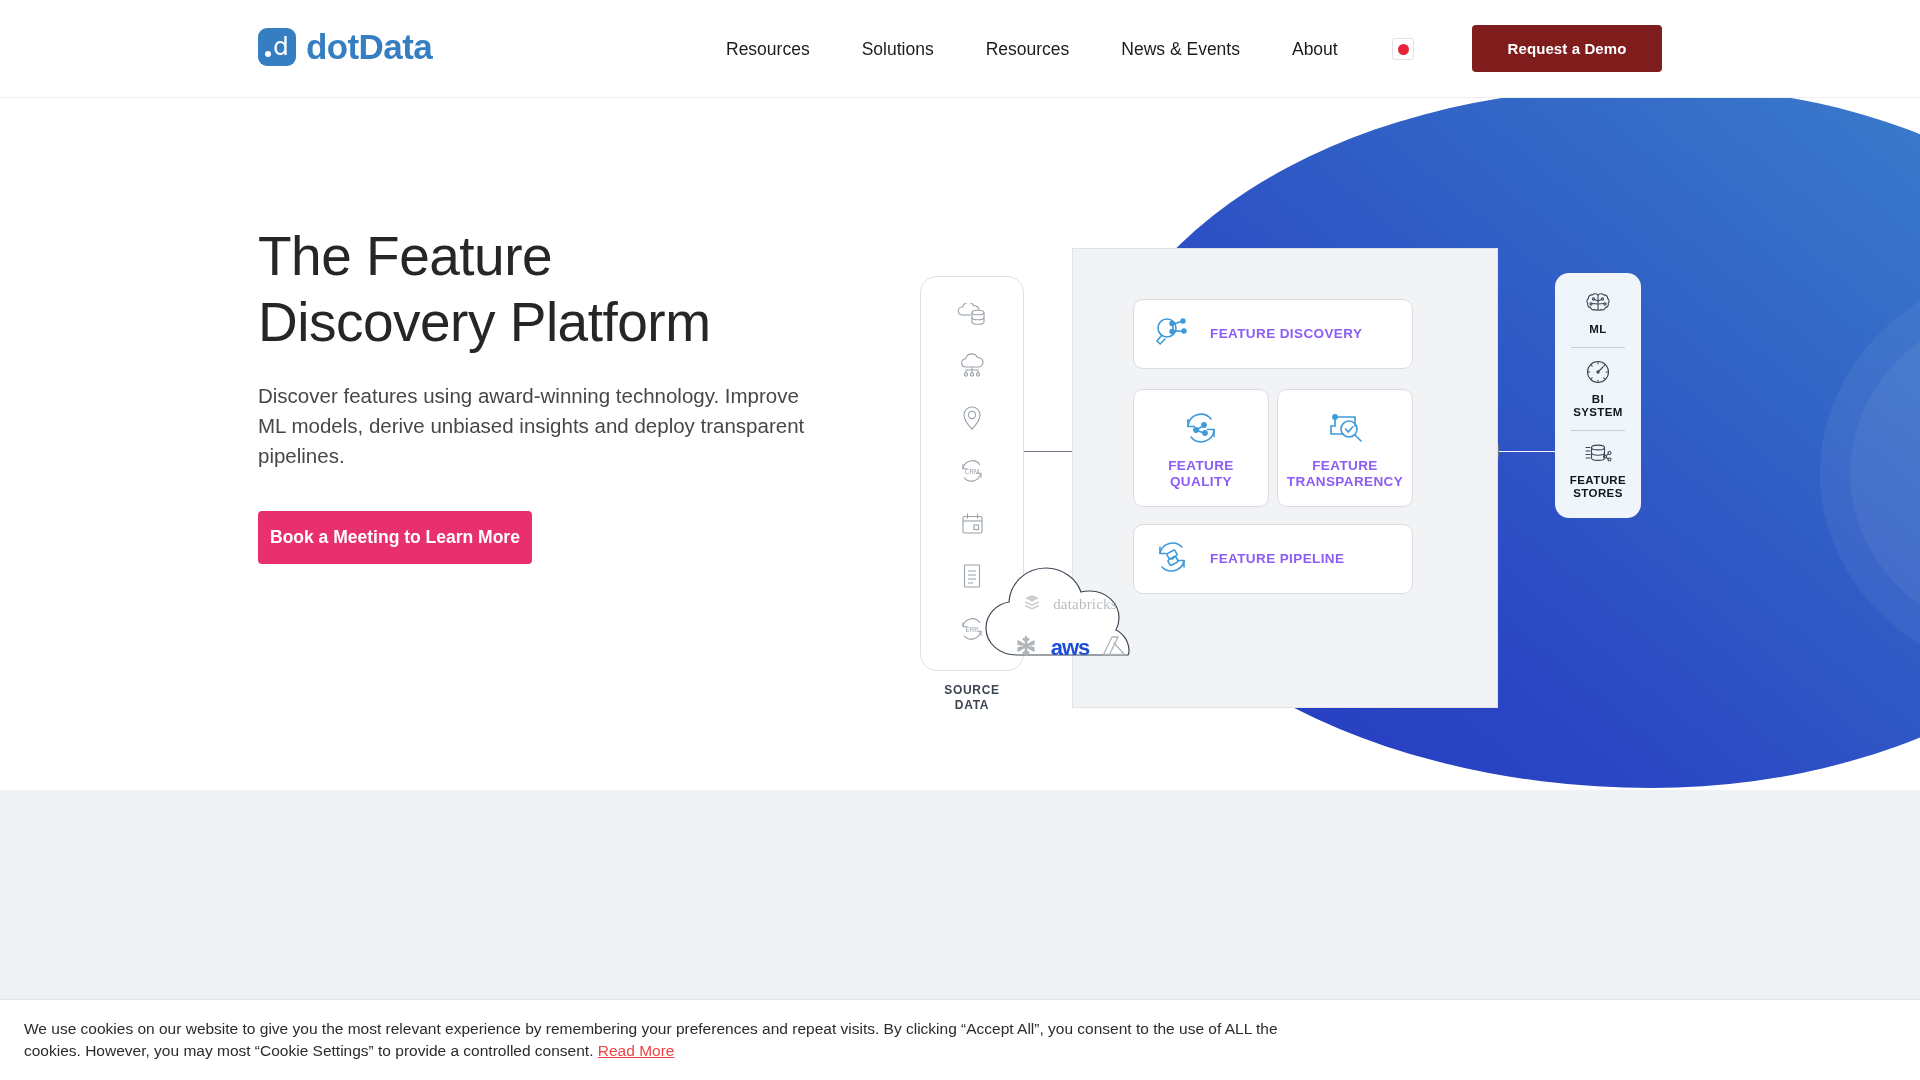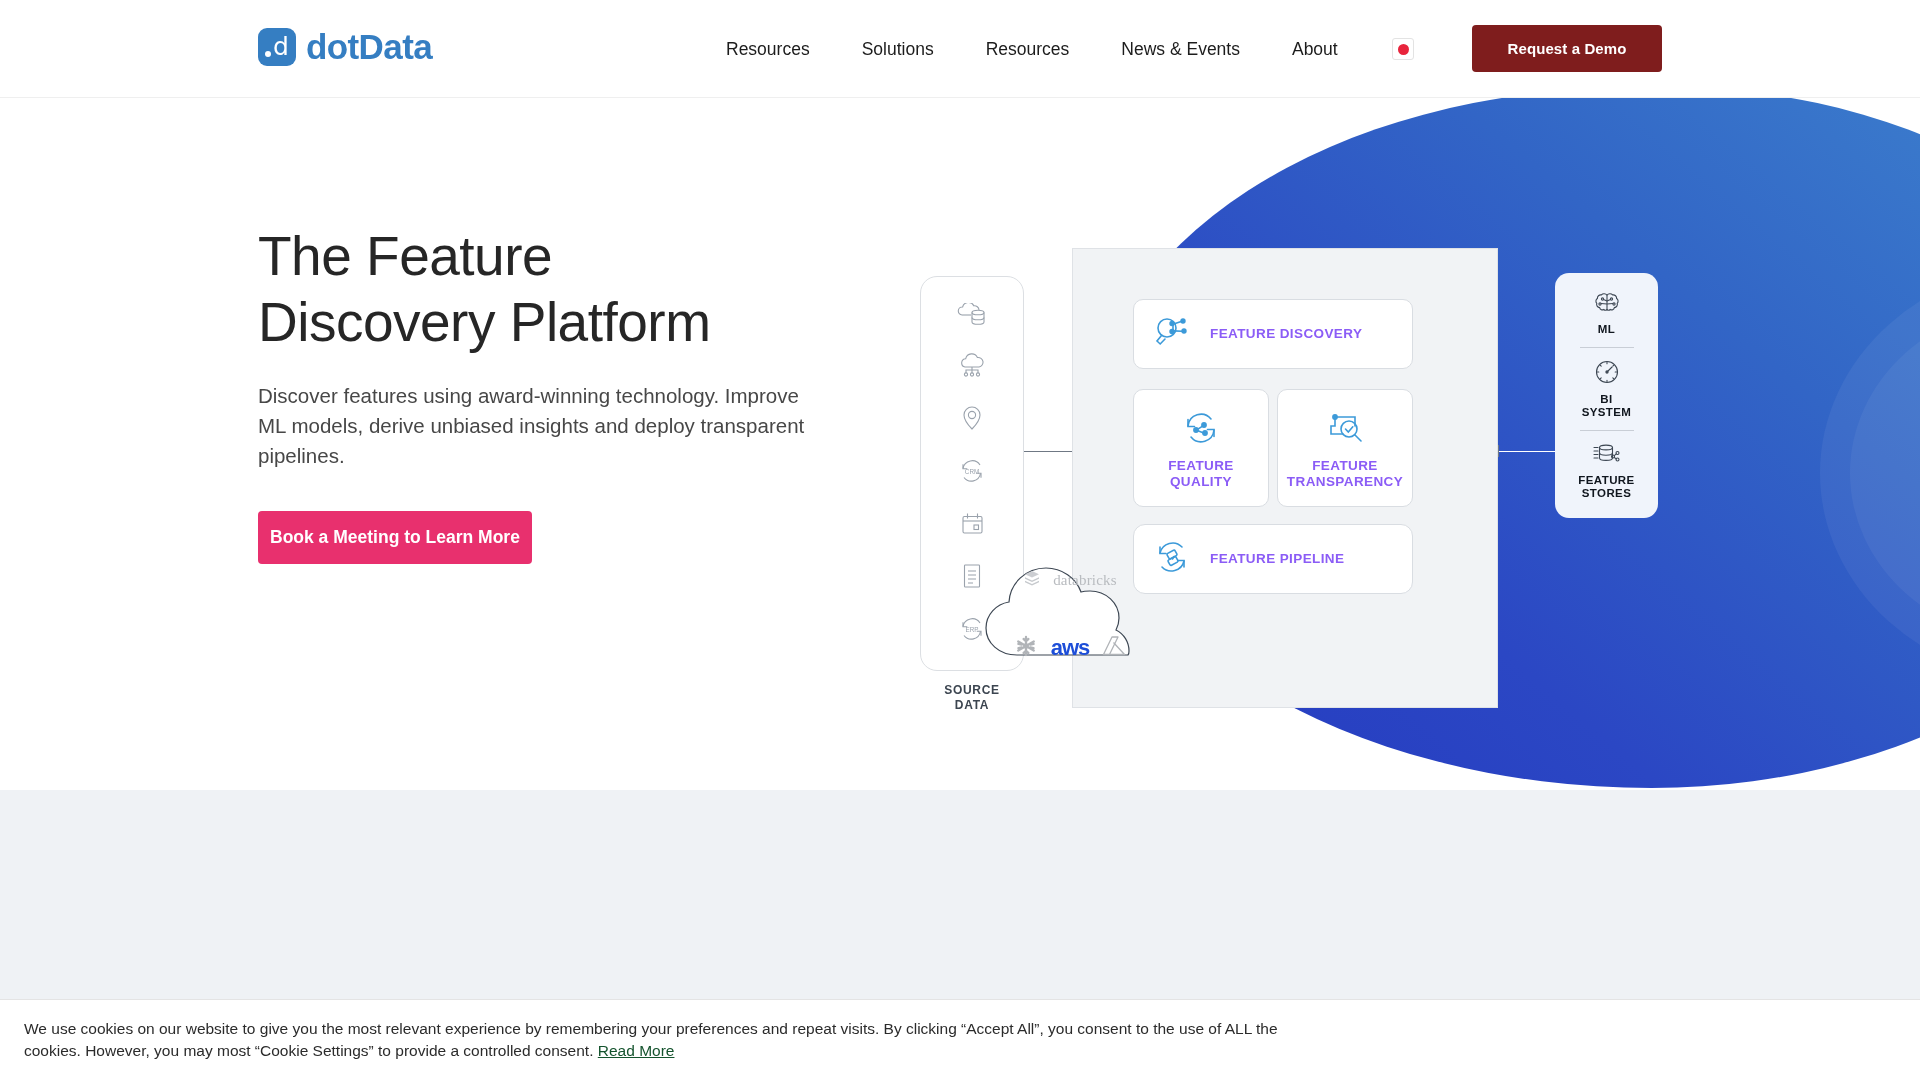--- a/index.html
+++ b/index.html
@@ -96,46 +96,46 @@
   .center-panel {
     position:absolute; left:172px; top:110px; width:426px; height:460px;
     background:#f1f3f5; border:1px solid #dfe2e6;
   }
   .card {
     position:absolute; background:#fff; border:1px solid #d9dde2; border-radius:10px;
     display:flex; align-items:center;
   }
   .card-wide { left:60px; width:280px; height:70px; padding-left:18px; gap:16px; }
   .c-discovery { top:50px; }
-  .c-pipeline { top:275px;border-radius:12px; }
+  .c-pipeline { top:275px; }
   .card-sq {
     width:136px; height:118px; top:140px;
     flex-direction:column; align-items:center; justify-content:center; gap:4px;
   }
   .c-quality { left:60px; }
   .c-transparency { left:204px; }
   .card-label {
     font-size:13.5px; font-weight:700; color:#8b5cf6; letter-spacing:0.4px; line-height:16px;
   }
   .card-label.center { text-align:center; }
 
   .cloud {
     position:absolute; left:75px; top:405px; width:190px; height:120px;
   }
   .cloud-logos {
     position:absolute; left:0; top:0; width:190px; height:120px;
-    display:flex; flex-direction:column; align-items:center; justify-content:space-between; gap:2px;
+    display:flex; flex-direction:column; align-items:center; justify-content:flex-end; gap:18px;
     padding-top:26px;
   }
   .cl-row { display:flex; align-items:center; justify-content:center; gap:12px; }
   .databricks-txt { font-family:"Liberation Serif", serif; font-size:15px; color:#b9bcc0; letter-spacing:0.2px; }
   .aws-txt { font-size:22px; font-weight:700; color:#1d4ed8; letter-spacing:-1px; line-height:18px; }
 
   .out-col {
-    position:absolute; left:655px; top:135px; width:103px; height:245px;
+    position:absolute; left:655px; top:135px; width:86px; height:245px;
     background:#f0f4fb; border-radius:14px;
     display:flex; flex-direction:column; align-items:center; padding:12px 0;
   }
   .out-item { display:flex; flex-direction:column; align-items:center; gap:3px; padding:5px 0; }
   .out-label { font-size:11.5px; font-weight:700; color:#10161e; text-align:center; line-height:13.5px; letter-spacing:0.4px; }
   .out-div { width:54px; height:1px; background:#c9ced6; margin:5px 0; }
 
   .conn { position:absolute; background:#6f7884; height:1px; }
   .conn-l { left:124px; top:313px; width:48px; }
   .conn-r { left:598px; top:313px; width:57px; background:#ffffff; }
@@ -147,21 +147,21 @@
 
   
   .cookie {
     position:absolute; left:0; bottom:0; width:1920px; height:81px;
     background:#ffffff; border-top:1px solid #e4e4e4; z-index:60;
   }
   .cookie-text {
     position:absolute; left:24px; top:18px; width:1290px;
     font-size:15.5px; line-height:22px; color:#2b2b2b;
   }
-  .cookie-text a { color:#14532d; text-decoration:underline; }
+  .cookie-text a { color:#ef4444; text-decoration:underline; }
 </style>
 </head>
 <body>
 
 <div id="page">
 
   <div class="header">
 
     <div class="logo">
       <div class="logo-mark">

